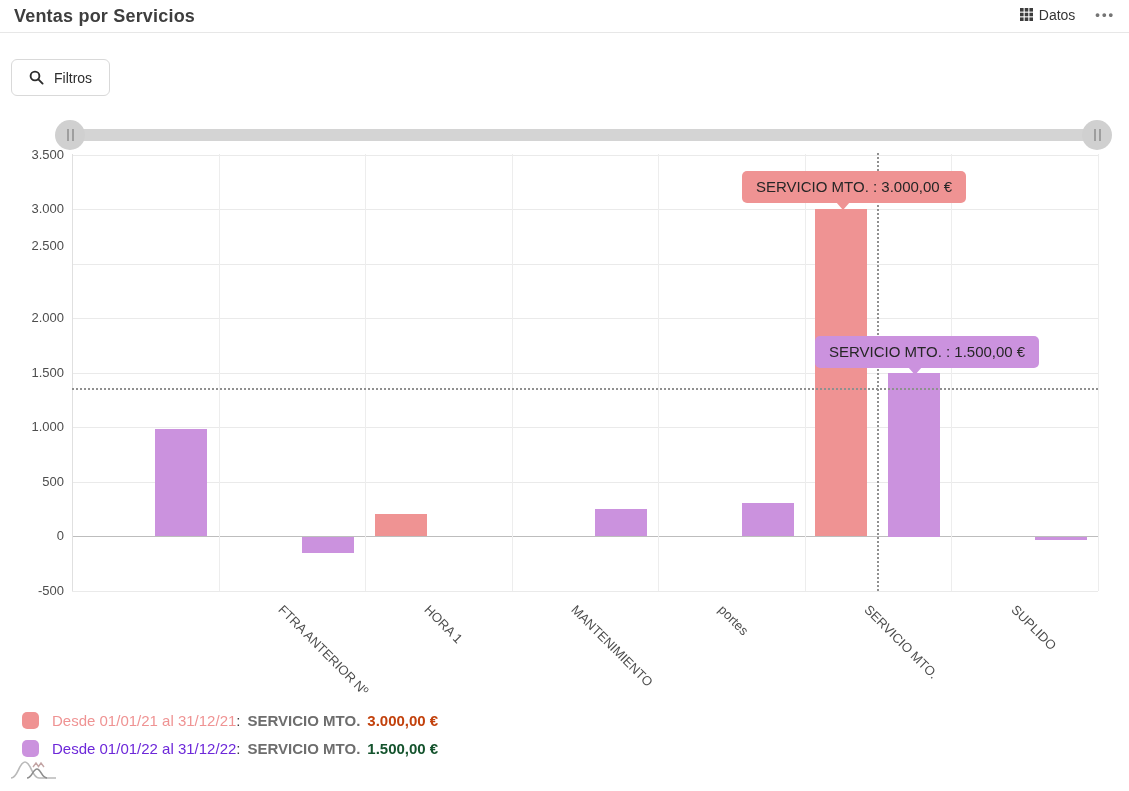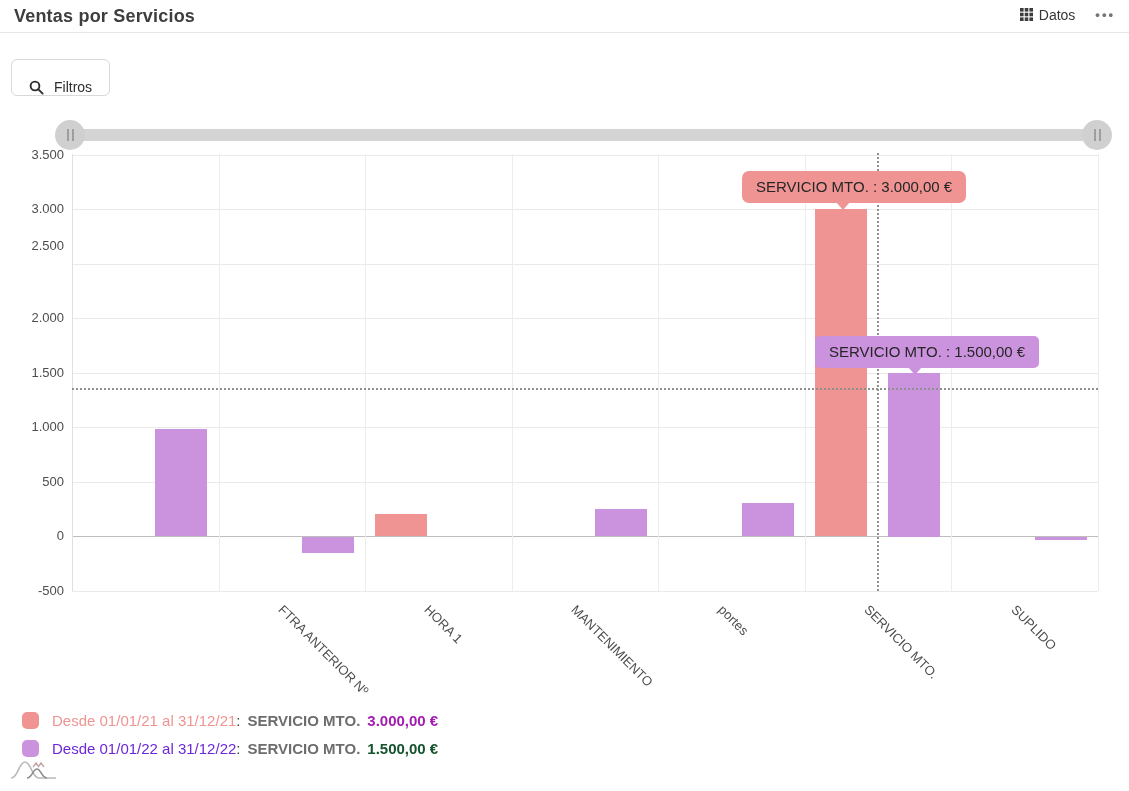--- a/index.html
+++ b/index.html
@@ -17,21 +17,21 @@
     padding:0 14px 0 14px;
   }
   .page-title { font-size:18px; font-weight:bold; color:#3e3e3e; letter-spacing:.2px; }
   .header-right { display:flex; align-items:flex-start; gap:20px; }
   .datos-btn { display:flex; align-items:center; gap:6px; font-size:14px; color:#353535; cursor:pointer; }
   .more-btn { color:#757575; font-size:13px; font-weight:bold; letter-spacing:2px; cursor:pointer; padding-bottom:4px; }
 
   
   .filtros-btn {
     position:absolute; left:11px; top:59px; height:37px;
-    display:flex; align-items:flex-end; gap:10px; padding:0 17px;
+    display:flex; align-items:center; gap:10px; padding:0 17px;
     background:#fff; border:1px solid #d9d9d9; border-radius:6px;
     font-size:14px; color:#2d2d2d; cursor:pointer;
   }
 
   
   .sb-track {
     position:absolute; left:70px; top:129px; width:1028px; height:12px;
     background:#d4d4d4; border-radius:6px; cursor:pointer;
   }
   .sb-grip {
@@ -60,21 +60,21 @@
   .crosshair-v { position:absolute; left:877px; top:153px; width:0; height:438px;
                  border-left:2px dotted #909090; }
   .crosshair-h { position:absolute; left:72px; top:388px; width:1026px; height:0;
                  border-top:2px dotted #909090; }
 
   
   .tt { position:absolute; height:32px; line-height:32px; padding:0 14px;
         border-radius:5px; font-size:15px; color:#262626; white-space:nowrap; z-index:6; }
   .tt::after { content:""; position:absolute; bottom:-7px; width:0; height:0;
                border-left:7px solid transparent; border-right:7px solid transparent; }
-  .tt.pink   { left:742px; top:171px; background:#ef9393;border-radius:7px; }
+  .tt.pink   { left:742px; top:171px; background:#ef9393; }
   .tt.pink::after   { left:94px; border-top:8px solid #ef9393; }
   .tt.purple { left:815px; top:336px; background:#cb92de; }
   .tt.purple::after { left:93px; border-top:8px solid #cb92de; }
 
   
   .legend { position:absolute; left:22px; top:712px; }
   .legend-row { display:flex; height:18px; margin-bottom:10px; cursor:pointer; }
   .swatch { width:17px; height:17px; border-radius:5px; margin-right:13px; flex:0 0 auto; }
   .legend-row span { font-size:15px; white-space:pre; }
   .lg-colon { color:#3c3c3c; }
@@ -183,21 +183,21 @@
 
 <div class="tt pink">SERVICIO MTO. : 3.000,00 €</div>
 <div class="tt purple">SERVICIO MTO. : 1.500,00 €</div>
 
 <div class="legend" id="legend">
     <div class="legend-row">
       <div class="swatch" style="background: rgb(239, 147, 147);"></div>
       <span class="lg-dates" style="color: rgb(239, 147, 147);">Desde 01/01/21 al 31/12/21</span>
       <span class="lg-colon">:</span>
       <span class="lg-label">SERVICIO MTO.</span>
-      <span class="lg-value" style="color: #a21caf;">3.000,00 €</span>
+      <span class="lg-value" style="color: #c2410c;">3.000,00 €</span>
     </div>
     <div class="legend-row">
       <div class="swatch" style="background: rgb(203, 146, 222);"></div>
       <span class="lg-dates" style="color: #6d28d9;">Desde 01/01/22 al 31/12/22</span>
       <span class="lg-colon">:</span>
       <span class="lg-label">SERVICIO MTO.</span>
       <span class="lg-value" style="color: #14532d;">1.500,00 €</span>
     </div>
   </div>
 

